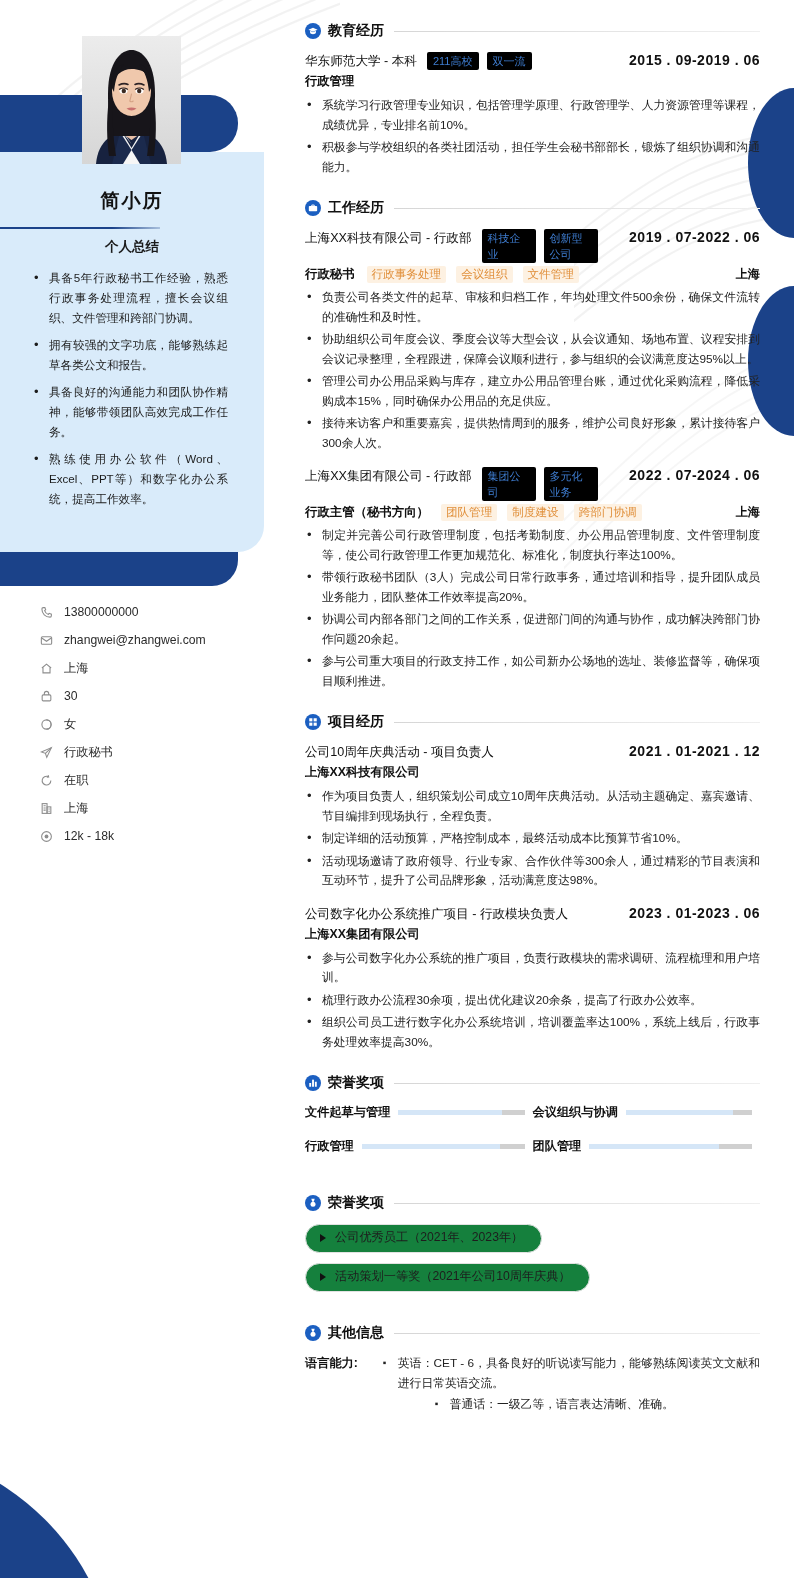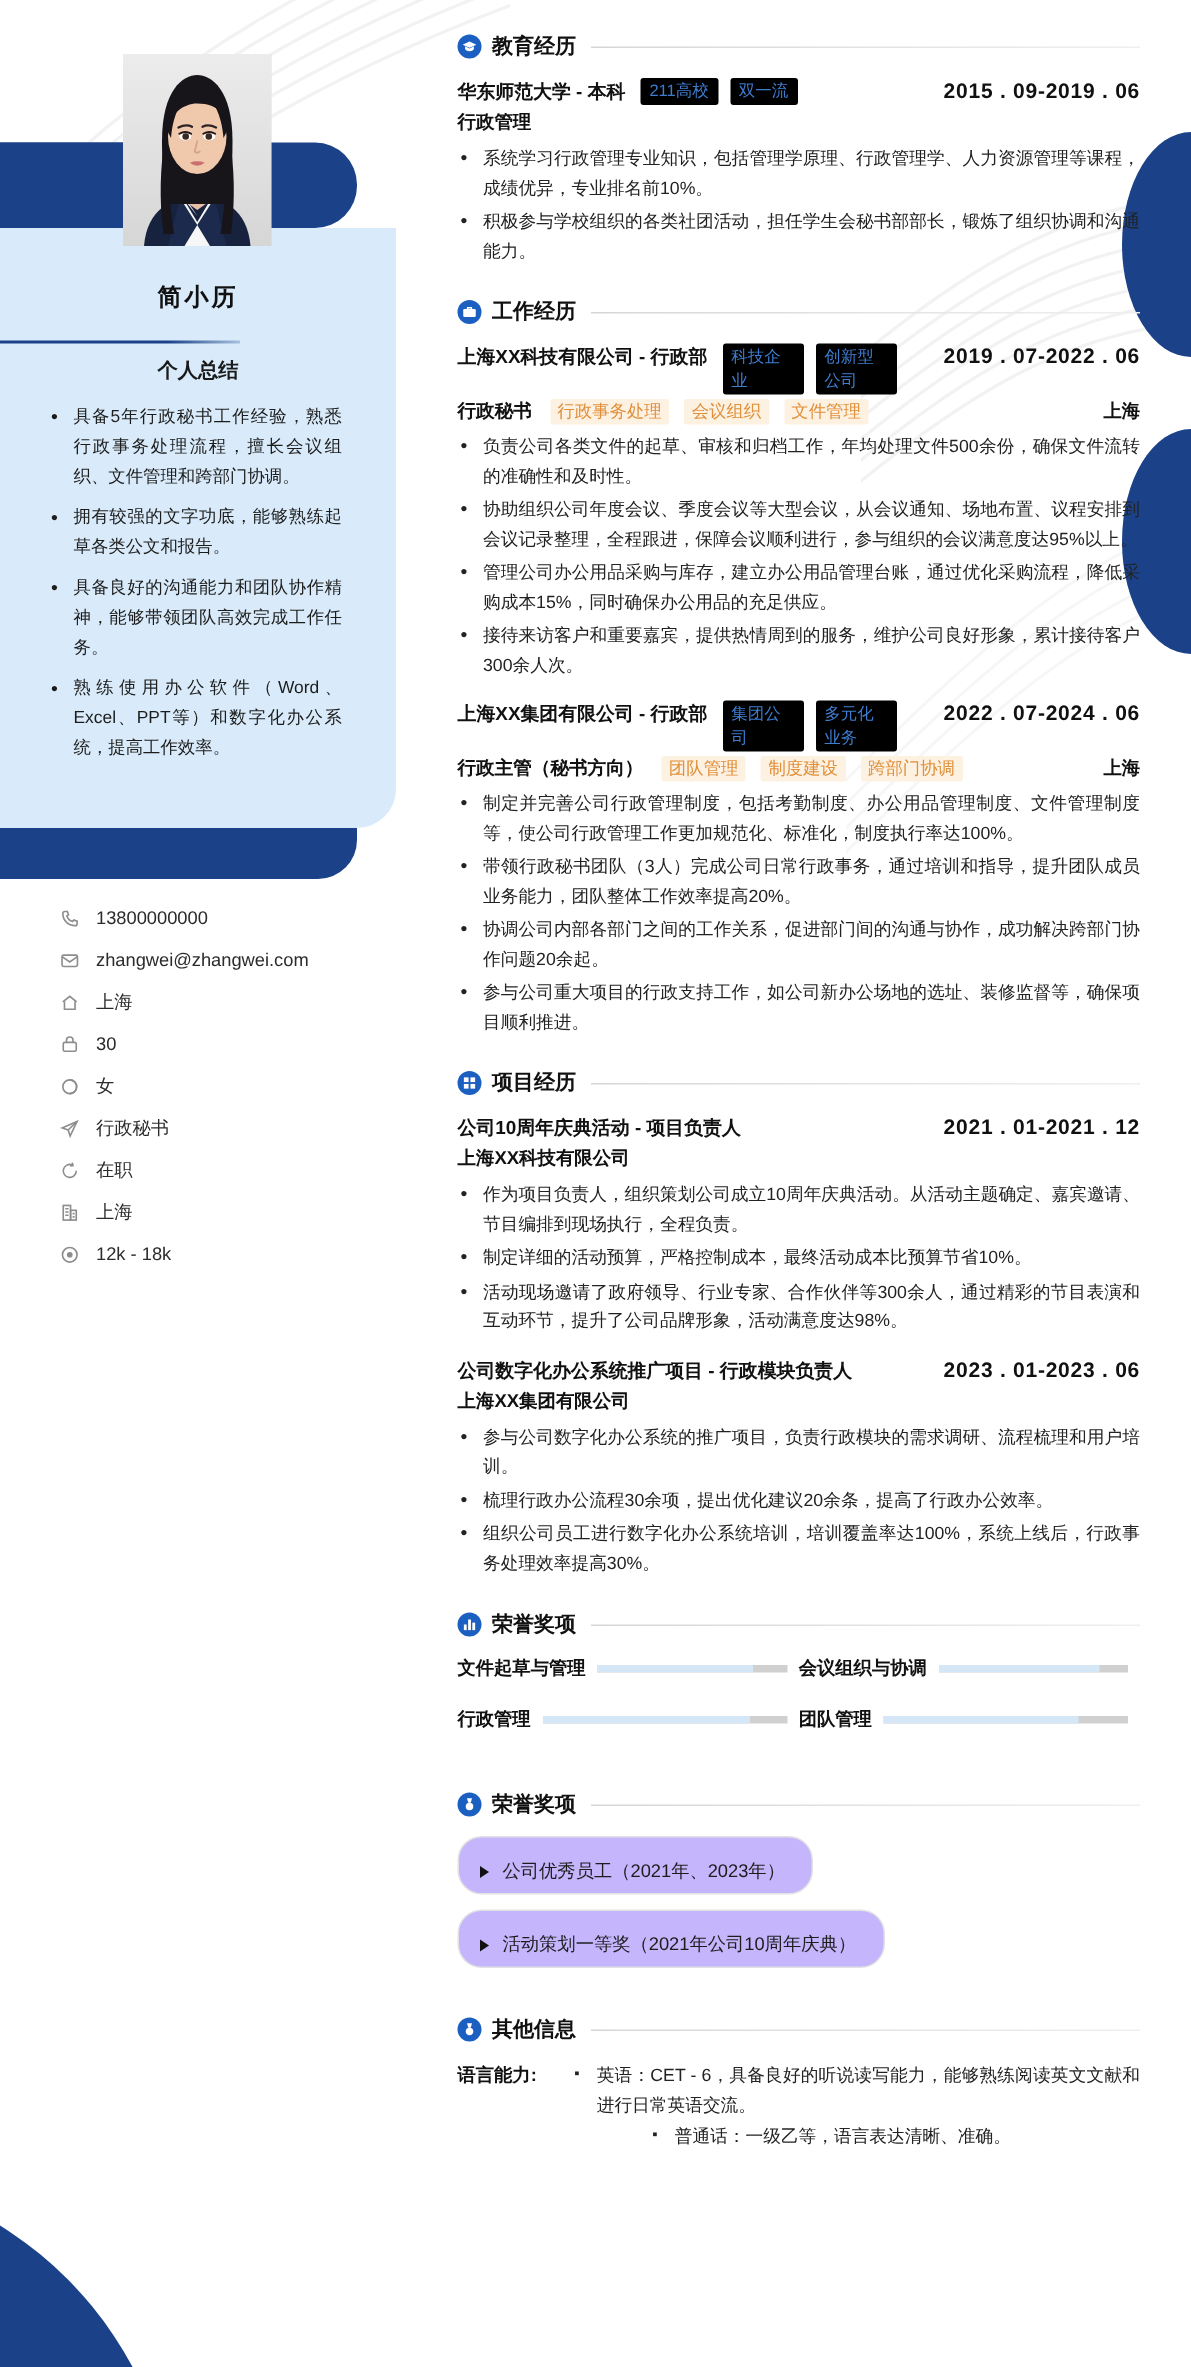--- a/index.html
+++ b/index.html
@@ -79,21 +79,21 @@
     overflow: hidden;
     z-index: 6;
   }
   .photo-frame svg { display: block; width: 100%; height: 100%; }
 
   
   .sidebar { position: absolute; left: 0; top: 0; width: 264px; z-index: 7; }
   .name {
     position: absolute; top: 188px; left: 0; width: 264px;
     text-align: center;
-    font-size: 16px; font-weight: bold; color: #111;
+    font-size: 19px; font-weight: bold; color: #111;
     letter-spacing: 2px;
   }
   .name-rule {
     position: absolute; top: 227px; left: 0;
     width: 160px; height: 2px;
     background: linear-gradient(90deg, #1b4289 0%, #1b4289 70%, rgba(27,66,137,.25) 100%);
   }
   .side-head {
     position: absolute; top: 238px; left: 0; width: 264px;
     text-align: center;
@@ -161,21 +161,21 @@
     background: linear-gradient(90deg, #d6d6d6, #efefef);
   }
 
   .entry { margin-bottom: 14px; }
   .entry-top {
     display: flex; align-items: flex-start;
     margin-bottom: 3px;
   }
   .entry-left { flex: 1 1 auto; display: flex; flex-wrap: wrap; align-items: flex-start; }
   .org {
-    font-size: 12.6px; font-weight: bold; color: #111;
+    font-size: 12.6px; font-weight: normal; color: #111;
     line-height: 18px;
     max-width: 175px;
     margin-right: 10px;
   }
   .org.wide { max-width: 300px; }
   .tag {
     display: inline-block;
     background: #000000;
     color: #3e7ccf;
     font-size: 11px;
@@ -241,23 +241,23 @@
     position: relative;
     overflow: hidden;
   }
   .skill-fill { position: absolute; left: 0; top: 0; height: 100%; background: #d5e6f7; }
 
   
   .honor {
     display: inline-flex; align-items: center;
     border: 1px solid #e2e2e2;
     border-radius: 16px;
-    padding: 14px 18px 6px 14px;
+    padding: 4px 18px 6px 14px;
     margin-bottom: 10px;
-    background: #c4b5fd;
+    background: #15803d;
     font-size: 12.2px;
     color: #1d1d1d;
   }
   .honor .tri {
     width: 0; height: 0;
     border-left: 6px solid #111;
     border-top: 4px solid transparent;
     border-bottom: 4px solid transparent;
     margin-right: 9px;
   }

